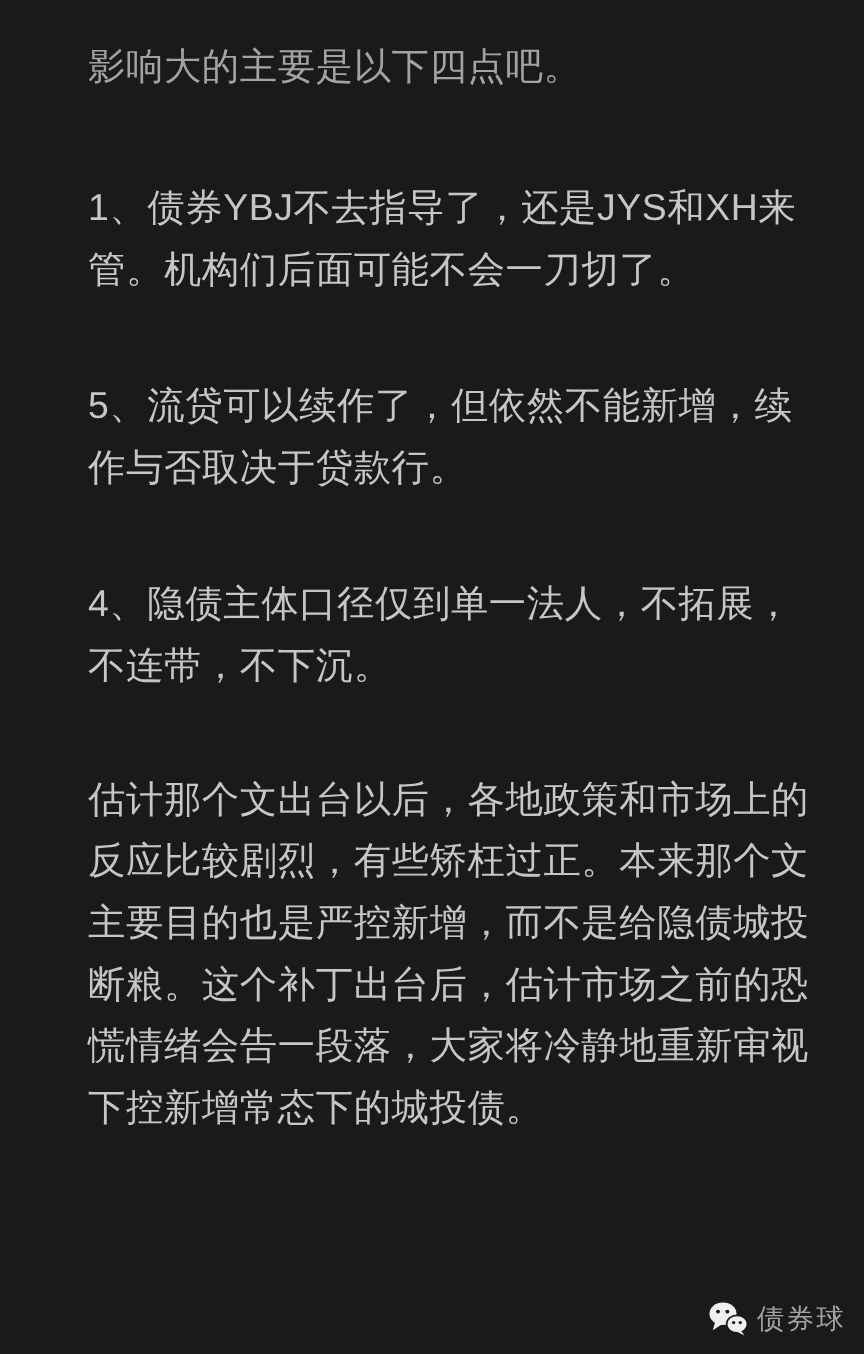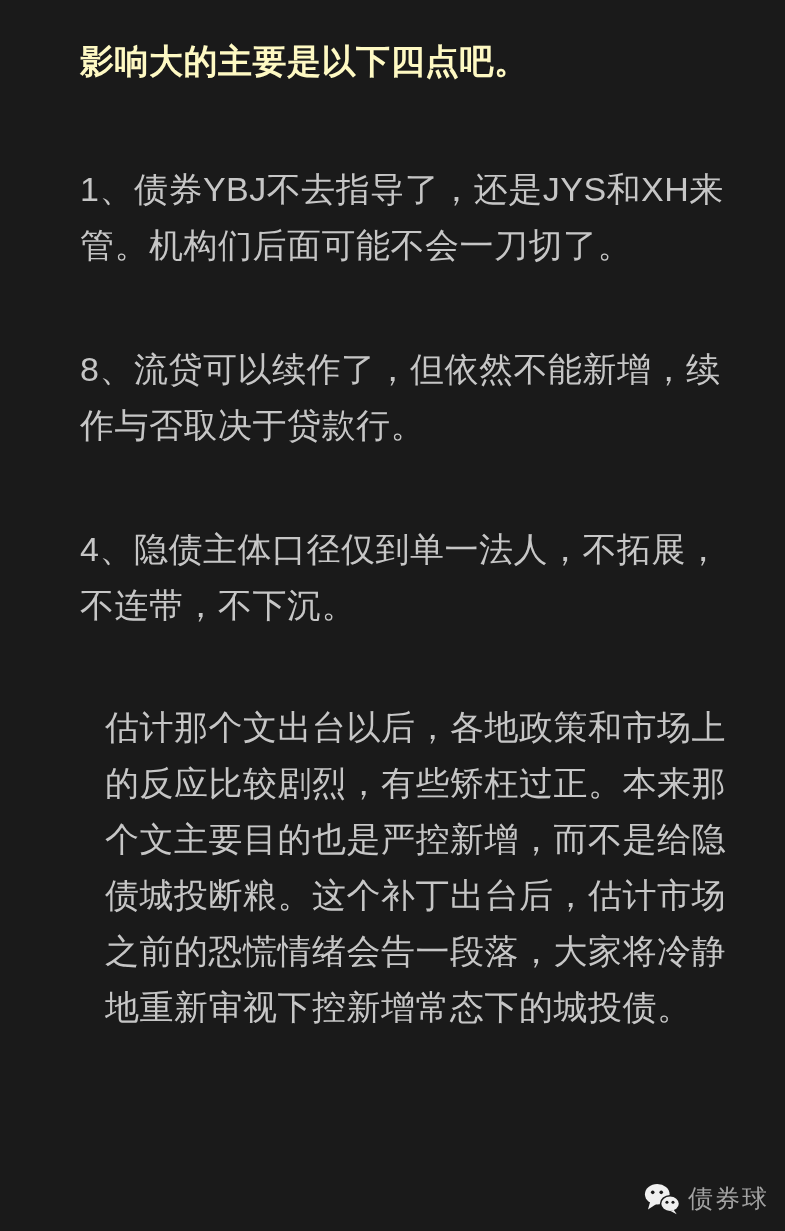--- a/index.html
+++ b/index.html
@@ -18,36 +18,36 @@
     position: absolute;
     left: 80px;
     right: 43px;
     top: 33px;
     color: #c6c6c6;
   }
   .title {
     margin: 0;
     font-size: 34px;
     line-height: 56px;
-    font-weight: 700;
+    font-weight: 400;
     letter-spacing: 0.5px;
-    color: #fef9c3;
+    color: #a3a3a3;
   }
   .block {
     margin: 0;
     font-size: 34px;
     line-height: 56px;
     font-weight: 400;
     letter-spacing: 0.5px;
     word-break: normal;
     line-break: strict;
   }
   .b1 { margin-top: 72px; }
   .b2, .b3, .b4 { margin-top: 68px; }
-  .summary { margin-top: 66px; margin-left: 25px; }
+  .summary { margin-top: 66px; }
   .watermark {
     position: absolute;
     right: 16px;
     bottom: 16px;
     display: flex;
     align-items: center;
     gap: 8px;
     color: #a3a3a3;
   }
   .watermark-label {
@@ -62,21 +62,21 @@
   }
 </style>
 </head>
 <body>
 
 <div class="content">
   <h1 class="title">影响大的主要是以下四点吧。</h1>
 
   <p class="block b1">1、债券YBJ不去指导了，还是JYS和XH来管。机构们后面可能不会一刀切了。</p>
 
-  <p class="block b2">8、流贷可以续作了，但依然不能新增，续作与否取决于贷款行。</p>
+  <p class="block b2">5、流贷可以续作了，但依然不能新增，续作与否取决于贷款行。</p>
 
 
   <p class="block b4">4、隐债主体口径仅到单一法人，不拓展，不连带，不下沉。</p>
 
   <p class="block summary">估计那个文出台以后，各地政策和市场上的反应比较剧烈，有些矫枉过正。本来那个文主要目的也是严控新增，而不是给隐债城投断粮。这个补丁出台后，估计市场之前的恐慌情绪会告一段落，大家将冷静地重新审视下控新增常态下的城投债。</p>
 </div>
 
 <div class="watermark">
   <span class="wechat-icon">
     <svg viewBox="0 0 38 33" width="36" height="32" aria-hidden="true">

